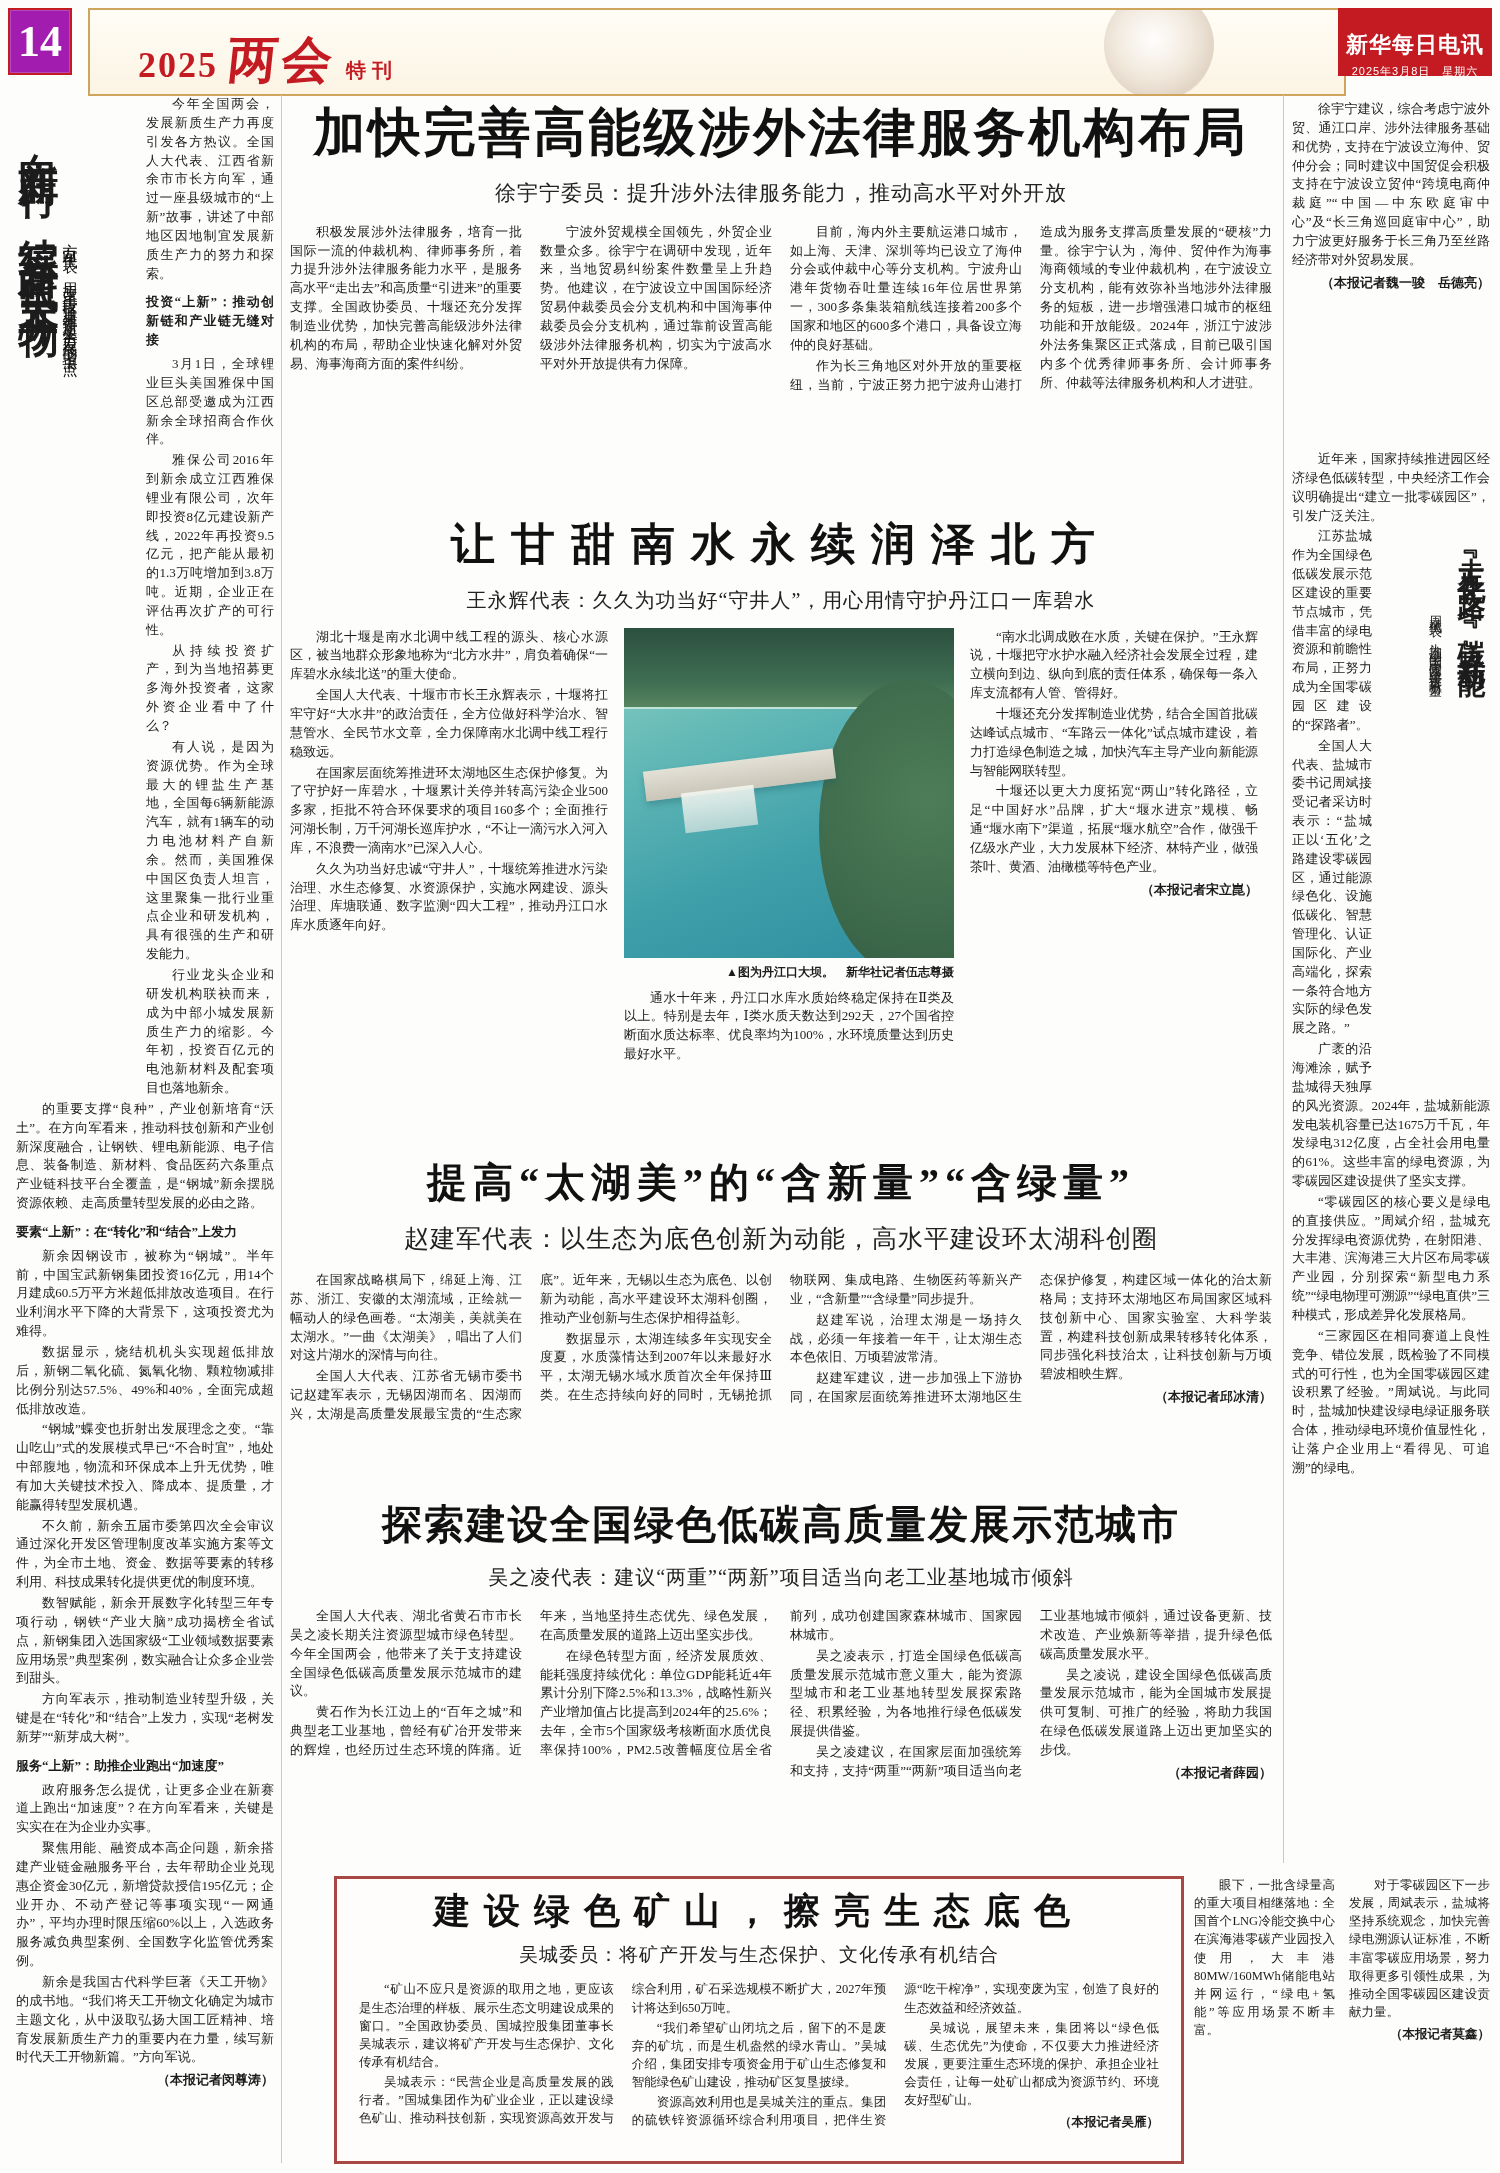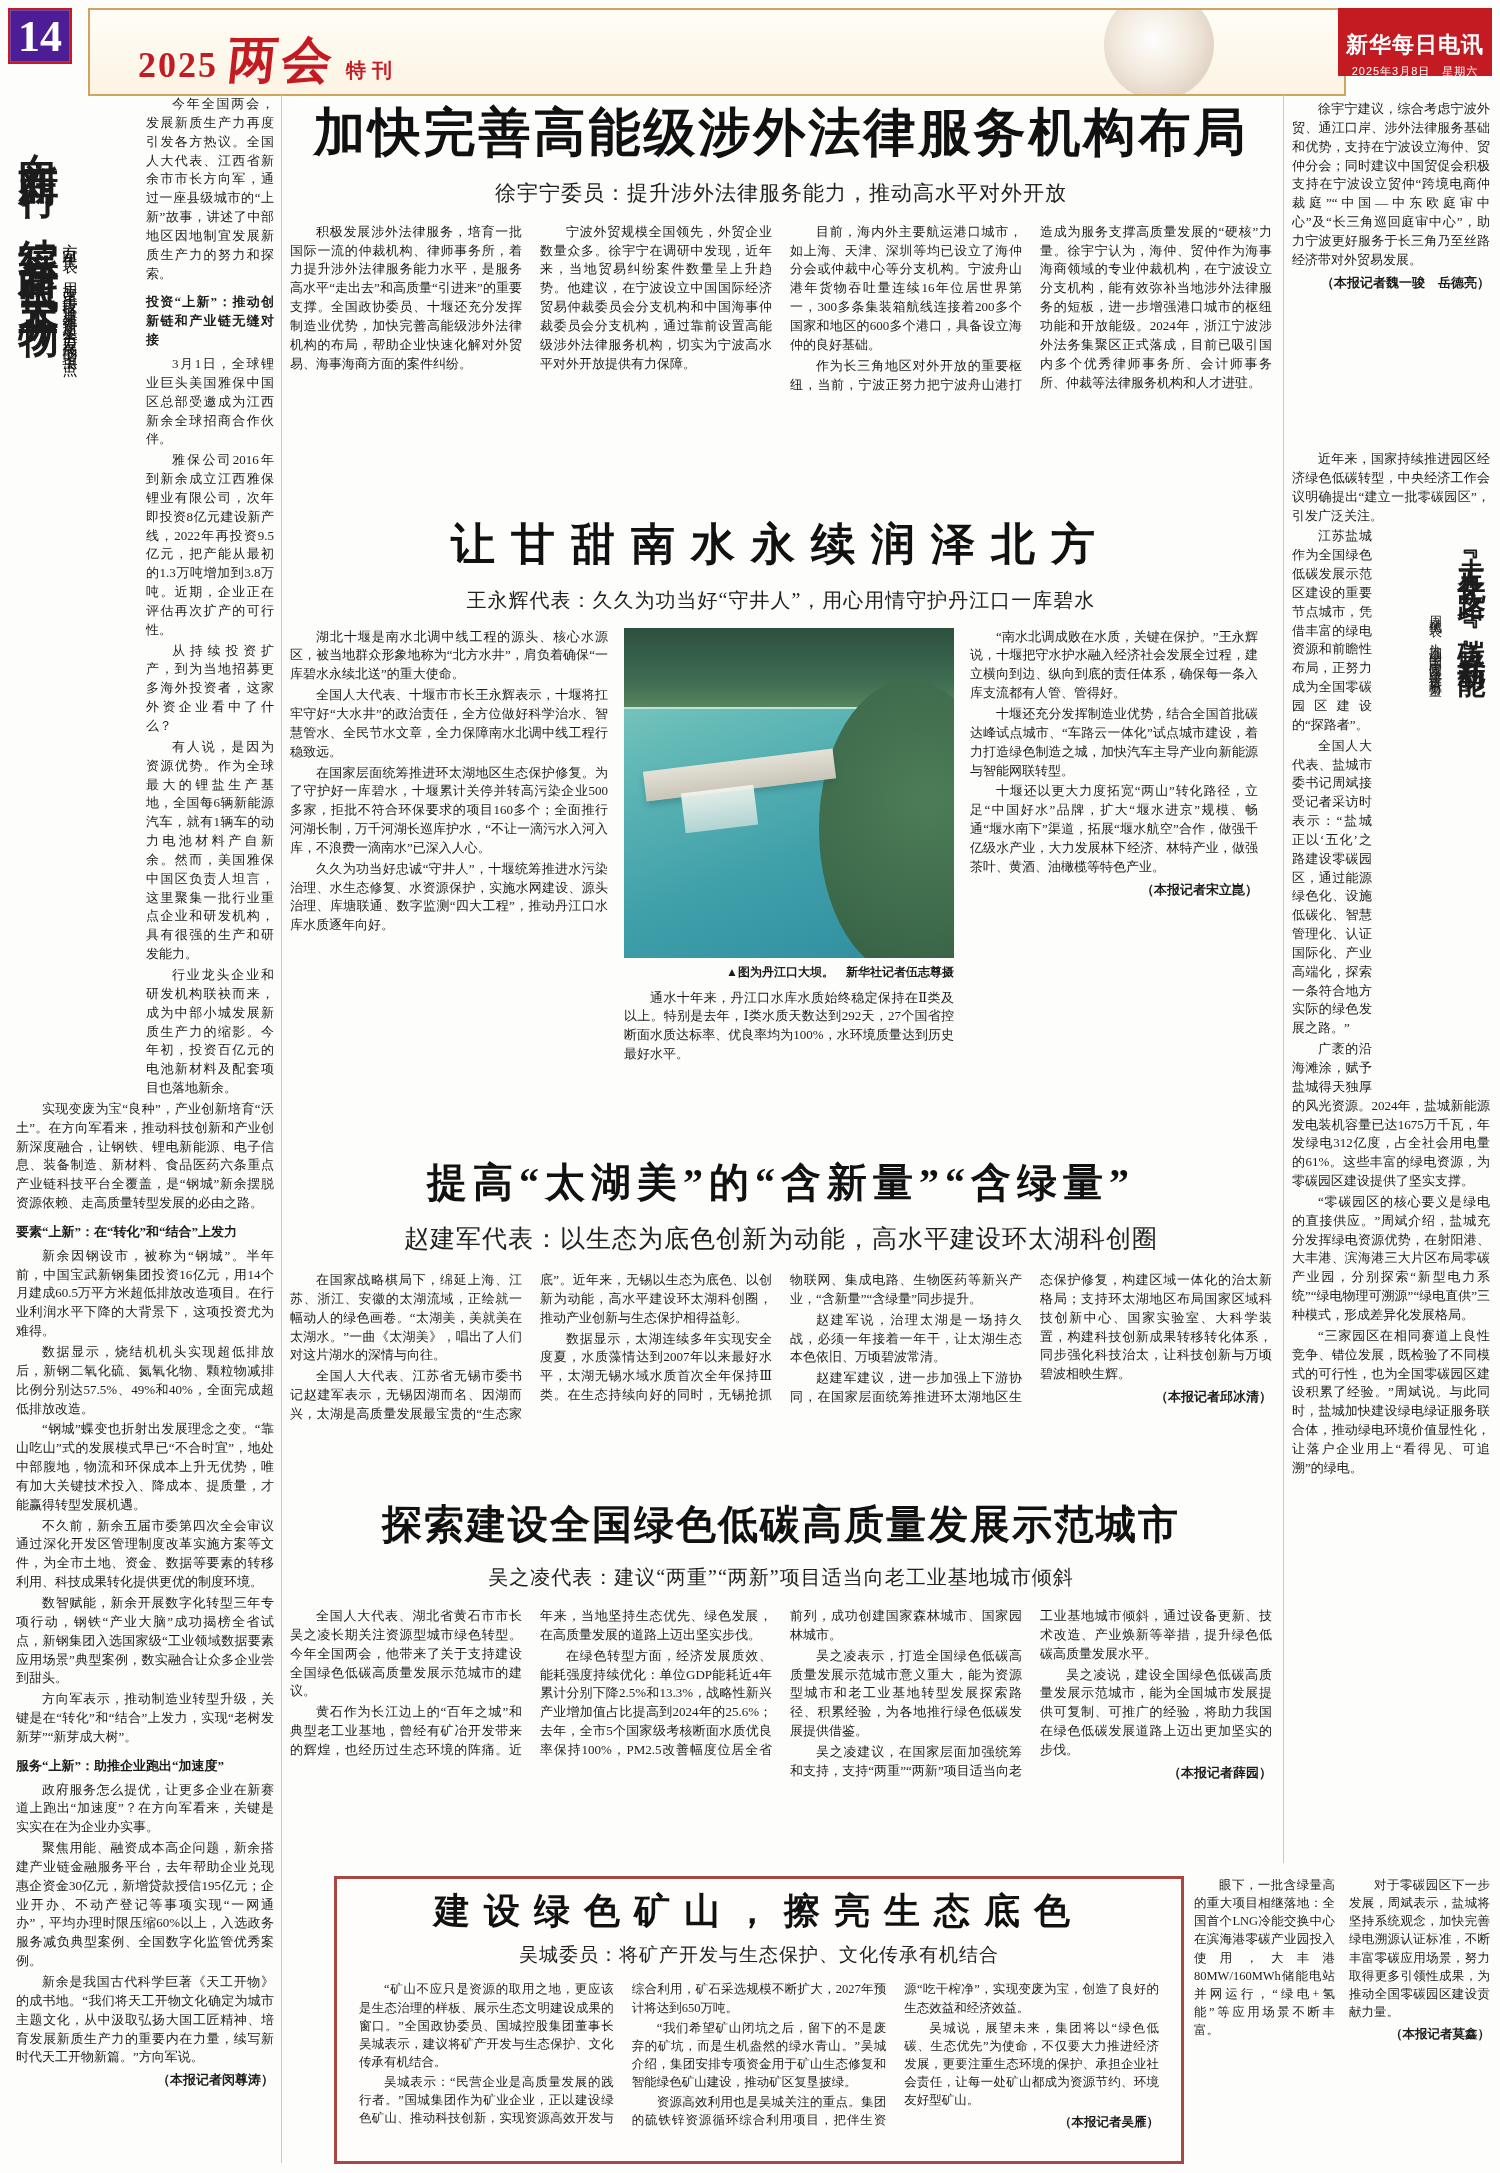--- a/index.html
+++ b/index.html
@@ -3,21 +3,21 @@
 <meta charset="utf-8">
 <style>
   html,body{margin:0;padding:0;}
   body{
     width:1500px;height:2173px;position:relative;
     background:#fdfdfb;color:#1c1c1c;
     font-family:"Liberation Serif","DejaVu Serif",serif;
   }
   .abs{position:absolute;}
   
-  .hdr-num{left:8px;top:8px;width:64px;height:56px;background:#4c1d95;color:#fff;
+  .hdr-num{left:8px;top:8px;width:64px;height:67px;background:#a21caf;color:#fff;
     display:flex;align-items:center;justify-content:center;
     font-size:44px;font-weight:bold;box-shadow:inset 0 0 0 2px #c41a22, inset 0 0 0 3px #ffffff33;}
   .hdr-banner{left:88px;top:8px;width:1258px;height:88px;background:linear-gradient(180deg,#fffdf6,#fcf4e4);
     border:2px solid #cfa55e;box-sizing:border-box;display:flex;align-items:flex-end;overflow:hidden;}
   .hdr-banner .inner{display:flex;align-items:baseline;gap:10px;padding-left:48px;}
   .y2025{color:#c41a22;font-weight:bold;font-size:36px;letter-spacing:2px;}
   .lianghui{color:#c41a22;font-weight:bold;font-size:50px;transform:skewX(-6deg);letter-spacing:4px;}
   .tekan{color:#c41a22;font-weight:bold;font-size:20px;letter-spacing:6px;}
   .pearl{position:absolute;right:130px;top:-20px;width:110px;height:110px;border-radius:50%;
     background:radial-gradient(circle at 45% 45%,#ffffff, #efe6da 45%, #ddcfc0 70%, #fcf4e4 100%);opacity:.85;}
@@ -113,21 +113,21 @@
   </div>
   <p>今年全国两会，发展新质生产力再度引发各方热议。全国人大代表、江西省新余市市长方向军，通过一座县级城市的“上新”故事，讲述了中部地区因地制宜发展新质生产力的努力和探索。</p>
   <div>
     <p class="sec-head">投资“上新”：推动创新链和产业链无缝对接</p>
     <div>
         <p>3月1日，全球锂业巨头美国雅保中国区总部受邀成为江西新余全球招商合作伙伴。</p>
         <p>雅保公司2016年到新余成立江西雅保锂业有限公司，次年即投资8亿元建设新产线，2022年再投资9.5亿元，把产能从最初的1.3万吨增加到3.8万吨。近期，企业正在评估再次扩产的可行性。</p>
         <p>从持续投资扩产，到为当地招募更多海外投资者，这家外资企业看中了什么？</p>
         <p>有人说，是因为资源优势。作为全球最大的锂盐生产基地，全国每6辆新能源汽车，就有1辆车的动力电池材料产自新余。然而，美国雅保中国区负责人坦言，这里聚集一批行业重点企业和研发机构，具有很强的生产和研发能力。</p>
         <p>行业龙头企业和研发机构联袂而来，成为中部小城发展新质生产力的缩影。今年初，投资百亿元的电池新材料及配套项目也落地新余。</p>
-        <p>实现变废为宝“良种”，产业创新培育“沃土”。在方向军看来，推动科技创新和产业创新深度融合，让钢铁、锂电新能源、电子信息、装备制造、新材料、食品医药六条重点产业链科技平台全覆盖，是“钢城”新余摆脱资源依赖、走高质量转型发展的必由之路。</p>
+        <p>的重要支撑“良种”，产业创新培育“沃土”。在方向军看来，推动科技创新和产业创新深度融合，让钢铁、锂电新能源、电子信息、装备制造、新材料、食品医药六条重点产业链科技平台全覆盖，是“钢城”新余摆脱资源依赖、走高质量转型发展的必由之路。</p>
       </div>
   </div>
   <div>
     <p class="sec-head">要素“上新”：在“转化”和“结合”上发力</p>
     <div>
         <p>新余因钢设市，被称为“钢城”。半年前，中国宝武新钢集团投资16亿元，用14个月建成60.5万平方米超低排放改造项目。在行业利润水平下降的大背景下，这项投资尤为难得。</p>
         <p>数据显示，烧结机机头实现超低排放后，新钢二氧化硫、氮氧化物、颗粒物减排比例分别达57.5%、49%和40%，全面完成超低排放改造。</p>
         <p>“钢城”蝶变也折射出发展理念之变。“靠山吃山”式的发展模式早已“不合时宜”，地处中部腹地，物流和环保成本上升无优势，唯有加大关键技术投入、降成本、提质量，才能赢得转型发展机遇。</p>
         <p>不久前，新余五届市委第四次全会审议通过深化开发区管理制度改革实施方案等文件，为全市土地、资金、数据等要素的转移利用、科技成果转化提供更优的制度环境。</p>
         <p>数智赋能，新余开展数字化转型三年专项行动，钢铁“产业大脑”成功揭榜全省试点，新钢集团入选国家级“工业领域数据要素应用场景”典型案例，数实融合让众多企业尝到甜头。</p>

